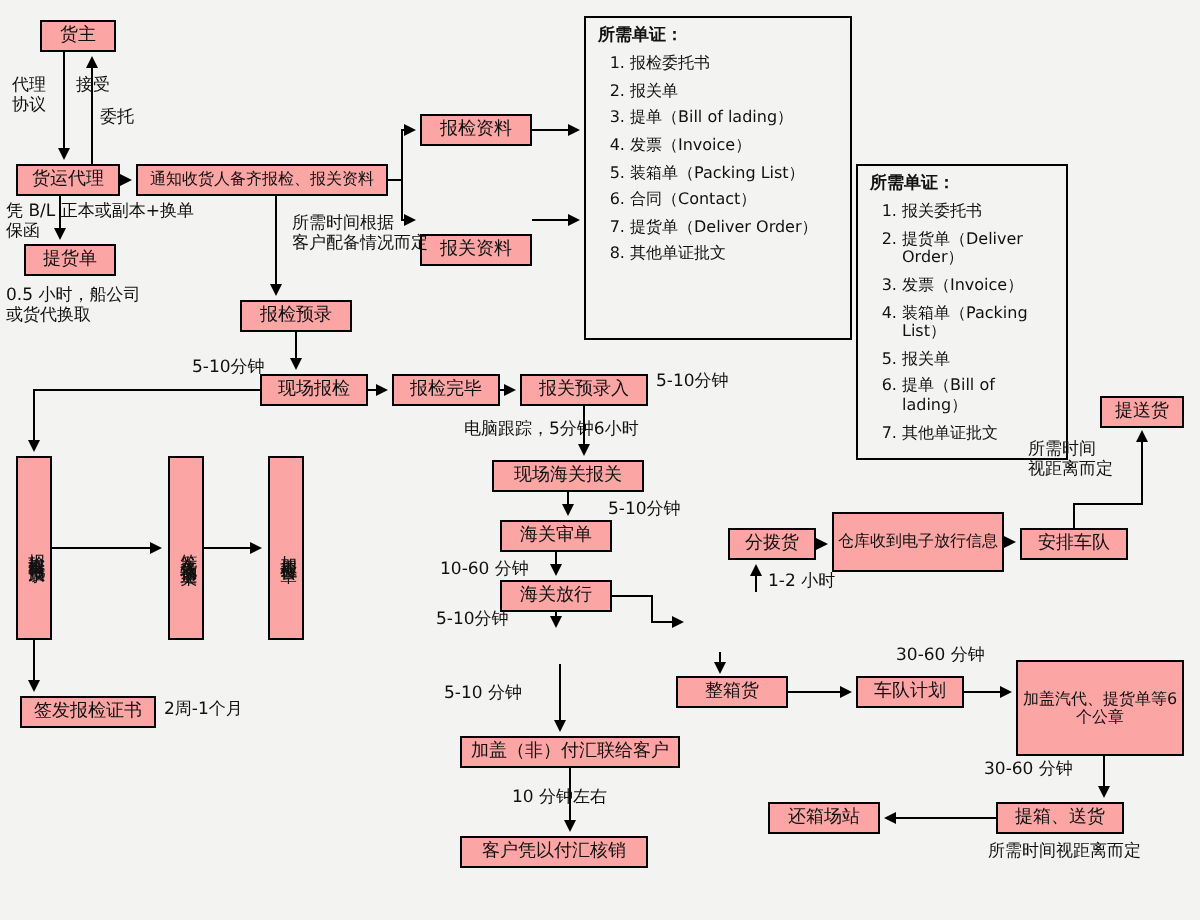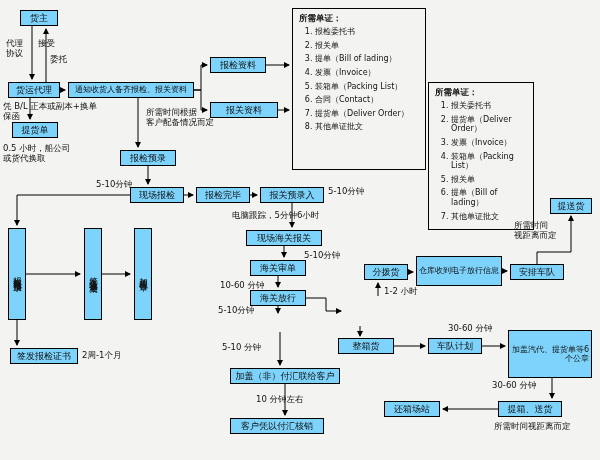--- a/index.html
+++ b/index.html
@@ -1,20 +1,20 @@
 <!DOCTYPE html>
 <html><head>
 <meta charset="utf-8">
 <style>
   html,body{margin:0;padding:0;}
   .canvas{position:relative;width:600px;height:460px;background:#f3f4f1;
           font-family:"DejaVu Sans","Liberation Sans",sans-serif;color:#111;overflow:hidden;}
   svg.wires{position:absolute;left:0;top:0;z-index:1;}
-  .box{position:absolute;border:1px solid #000;background:#7dd3fc;z-index:2;
-       display:flex;align-items:center;justify-content:center;text-align:right;
+  .box{position:absolute;border:1px solid #000;background:#fca5a5;z-index:2;
+       display:flex;align-items:center;justify-content:center;text-align:center;
        font-size:9px;line-height:1.15;padding:1px 2px;box-sizing:border-box;}
   .sm{font-size:8px;}
   .vbox{writing-mode:vertical-rl;letter-spacing:1px;font-size:8.5px;}
   .lbl{position:absolute;font-size:8.5px;line-height:1.2;white-space:pre-line;z-index:3;}
   .doc-list{position:absolute;border:1px solid #000;background:#f3f4f1;z-index:2;
             font-size:8px;padding:4px 6px;box-sizing:border-box;line-height:1.2;}
   .doc-list .dl-title{font-weight:bold;font-size:8.5px;}
   .doc-list ol{margin:3px 0 0 16px;padding:0;}
   .doc-list li{margin:4px 0;}
 </style>
@@ -63,21 +63,21 @@
       <path d="M552,364 V398" marker-end="url(#ah)"></path>
       <path d="M498,409 H443" marker-end="url(#ah)"></path>
     </g>
   </svg>
 
   <div class="box" style="left:20px;top:10px;width:38px;height:16px">货主</div>
   <div class="box" style="left:8px;top:82px;width:52px;height:16px">货运代理</div>
   <div class="box sm" style="left:68px;top:82px;width:126px;height:16px">通知收货人备齐报检、报关资料</div>
   <div class="box" style="left:12px;top:122px;width:46px;height:16px">提货单</div>
   <div class="box" style="left:210px;top:57px;width:56px;height:16px">报检资料</div>
-  <div class="box" style="left:210px;top:102px;width:68px;height:16px">报关资料</div>
+  <div class="box" style="left:210px;top:117px;width:56px;height:16px">报关资料</div>
   <div class="box" style="left:120px;top:150px;width:56px;height:16px">报检预录</div>
   <div class="box" style="left:130px;top:187px;width:54px;height:16px">现场报检</div>
   <div class="box" style="left:196px;top:187px;width:54px;height:16px">报检完毕</div>
   <div class="box" style="left:260px;top:187px;width:64px;height:16px">报关预录入</div>
   <div class="box" style="left:246px;top:230px;width:76px;height:16px">现场海关报关</div>
   <div class="box" style="left:250px;top:260px;width:56px;height:16px">海关审单</div>
   <div class="box" style="left:250px;top:290px;width:56px;height:16px">海关放行</div>
   <div class="box" style="left:230px;top:368px;width:110px;height:16px">加盖（非）付汇联给客户</div>
   <div class="box" style="left:230px;top:418px;width:94px;height:16px">客户凭以付汇核销</div>
   <div class="box vbox" style="left:8px;top:228px;width:18px;height:92px">报检资料电脑预录</div>

